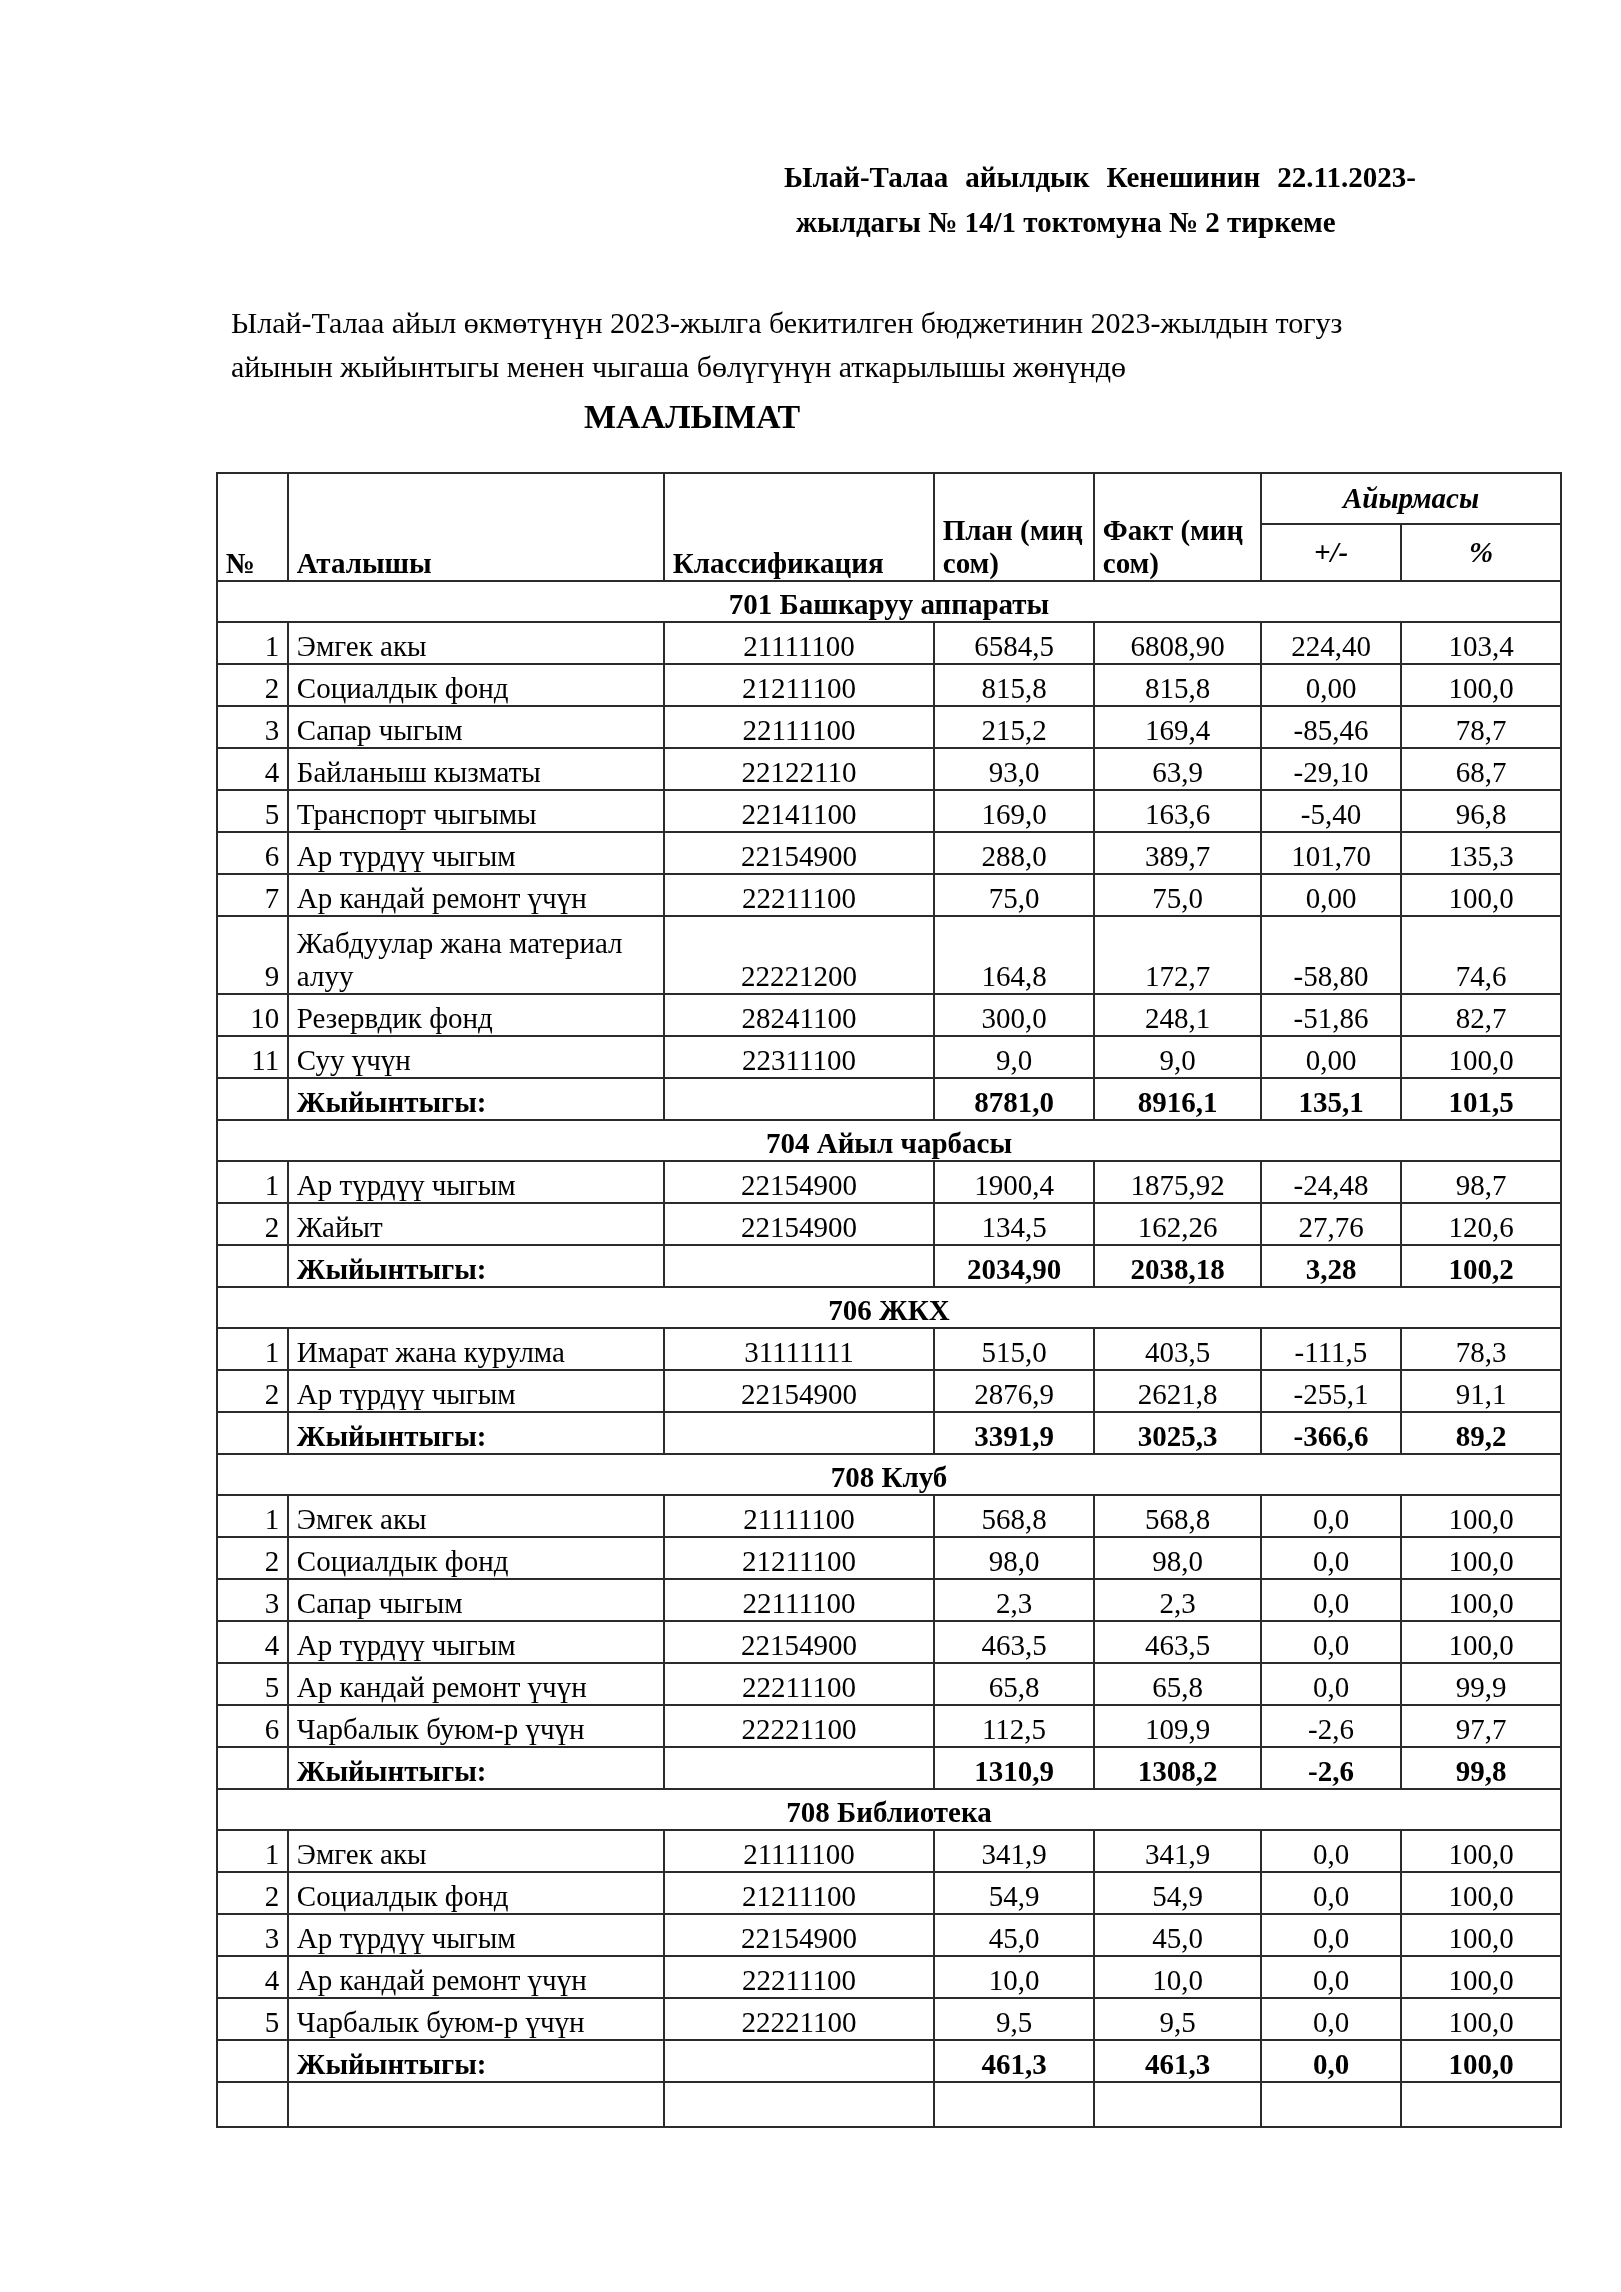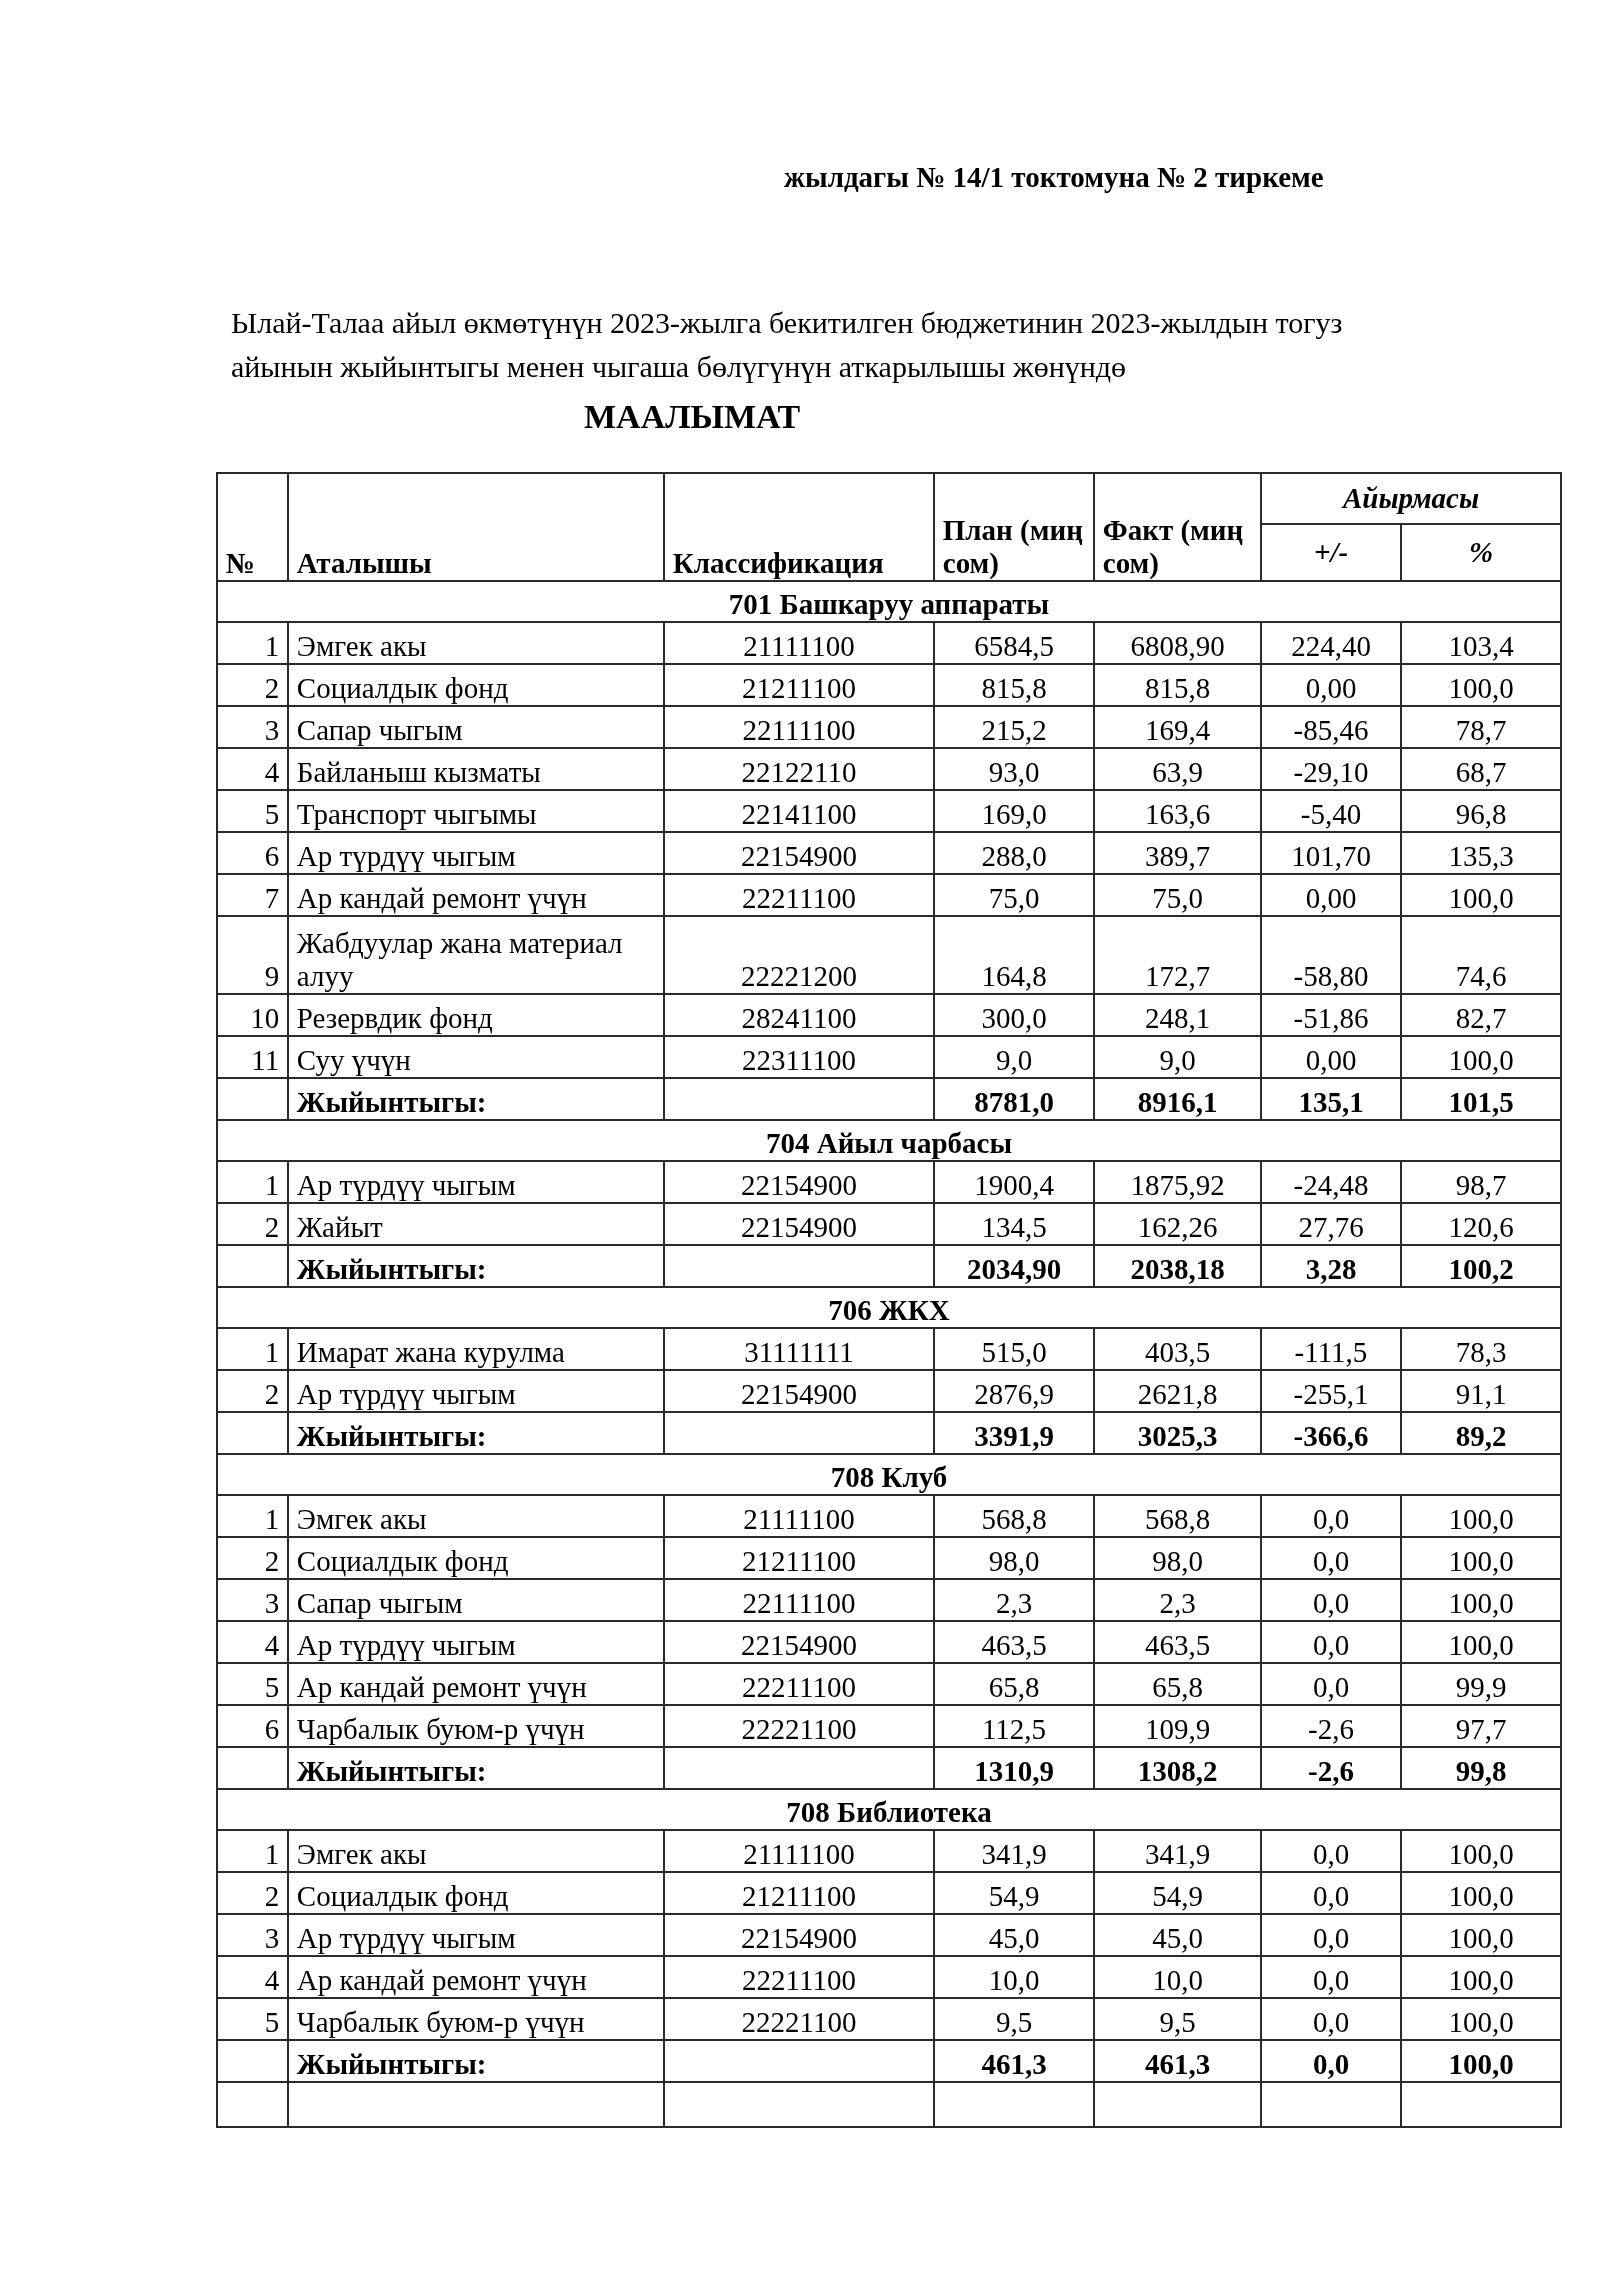--- a/index.html
+++ b/index.html
@@ -5,21 +5,21 @@
   html, body { margin: 0; padding: 0; background: #ffffff; }
   body {
     width: 1621px; height: 2293px; position: relative; overflow: hidden;
     font-family: "Liberation Serif", "DejaVu Serif", serif; color: #000;
   }
   .annex {
     position: absolute; left: 784px; top: 155px; width: 765px;
     font-weight: bold; font-size: 29px; line-height: 45px;
   }
   .annex .l1 { word-spacing: 9.8px; white-space: nowrap; }
-  .annex .l2 { white-space: nowrap; }
+  .annex .l2 { white-space: nowrap; margin-left: 12px; }
   .intro {
     position: absolute; left: 231px; top: 301px; width: 1304px;
     font-size: 30px; line-height: 44px;
   }
   .intro div { white-space: nowrap; }
   .doc-title {
     position: absolute; left: 584px; top: 397px;
     font-weight: bold; font-size: 34px; line-height: 39px;
   }
   table.budget {
@@ -44,20 +44,21 @@
   .row.tall td { height: 76px; }
   .tot td { font-weight: bold; height: 40px; }
   .tot .num { text-align: center; }
   .tot .num.nb { font-weight: bold; margin-left: 48px; }
   .blank td { height: 43px; }
 </style>
 </head>
 <body>
 
 <div class="annex">
+  <div class="l1">Ылай-Талаа айылдык Кенешинин 22.11.2023-</div>
   <div class="l2">жылдагы № 14/1 токтомуна № 2 тиркеме</div>
 </div>
 
 <div class="intro">
   <div>Ылай-Талаа айыл өкмөтүнүн 2023-жылга бекитилген бюджетинин 2023-жылдын тогуз</div>
   <div>айынын жыйынтыгы менен чыгаша бөлүгүнүн аткарылышы жөнүндө</div>
 </div>
 
 <div class="doc-title">МААЛЫМАТ</div>
 

